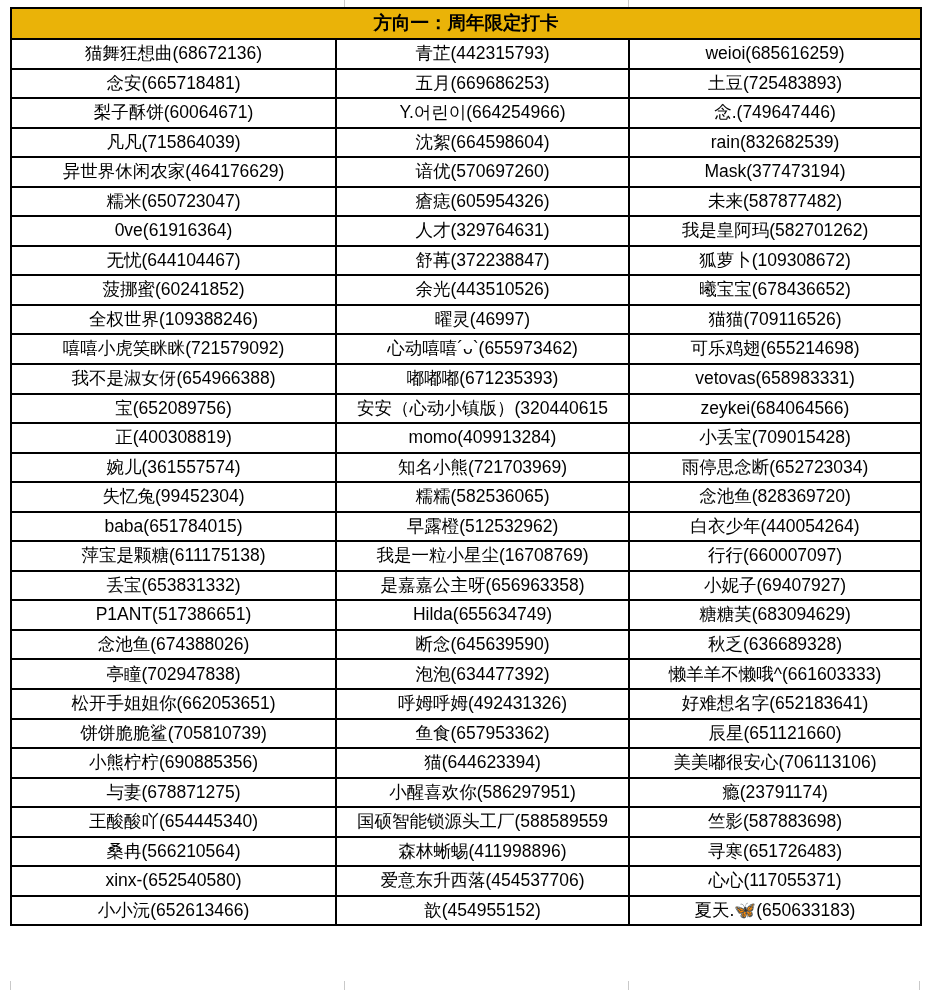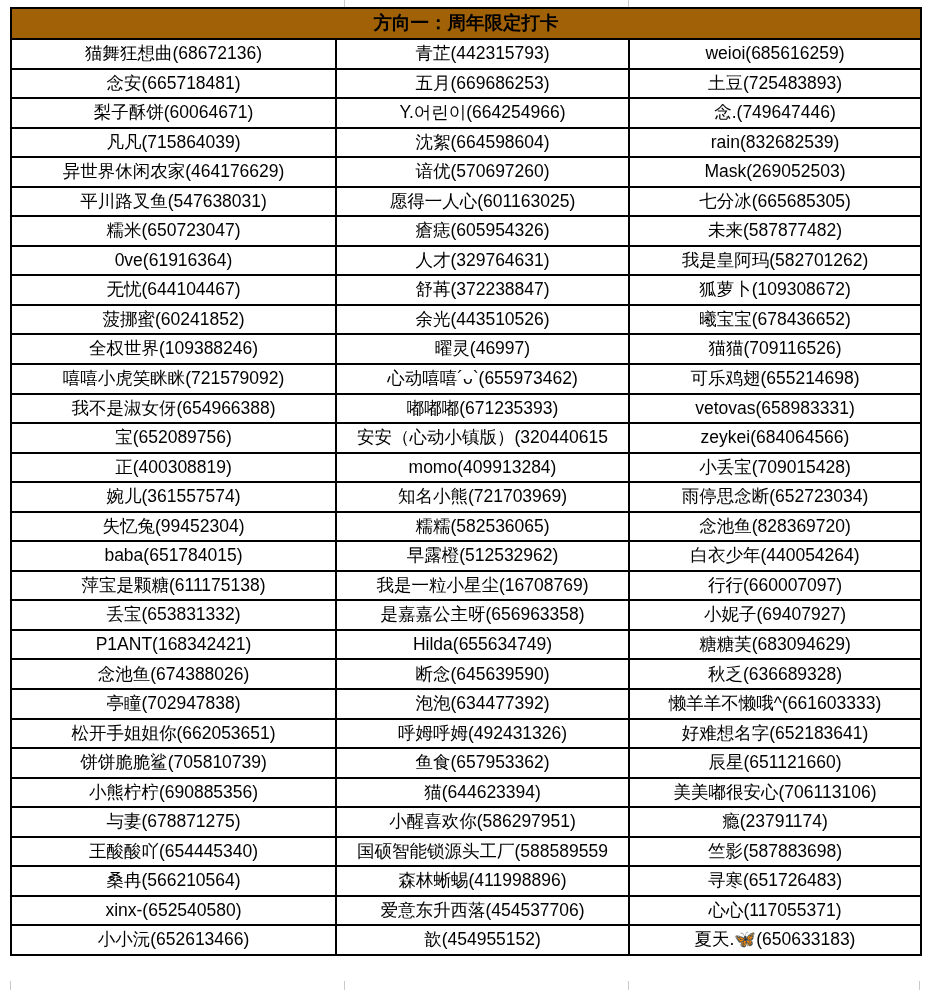--- a/index.html
+++ b/index.html
@@ -16,21 +16,21 @@
     height:27.55px;
     padding:0 1px;
     text-align:center;
     vertical-align:middle;
     font-size:17.5px;
     line-height:1;
     white-space:nowrap;
     overflow:hidden;
   }
   th{
-    background:#a16207;
+    background:#eab308;
     font-weight:bold;
     font-size:18.5px;
     height:29px;
   }
   
   .stub{position:absolute;width:1px;background:#c9c9c9;}
   .stub.top{top:0;height:7px;}
   .stub.bottom{top:981px;height:9px;}
 </style>
 </head>
@@ -68,26 +68,21 @@
           <td>念.(749647446)</td>
         </tr>
     <tr>
           <td>凡凡(715864039)</td>
           <td>沈絮(664598604)</td>
           <td>rain(832682539)</td>
         </tr>
     <tr>
           <td>异世界休闲农家(464176629)</td>
           <td>谙优(570697260)</td>
-          <td>Mask(269052503)</td>
-        </tr>
-    <tr>
-          <td>平川路叉鱼(547638031)</td>
-          <td>愿得一人心(601163025)</td>
-          <td>七分冰(665685305)</td>
+          <td>Mask(377473194)</td>
         </tr>
     <tr>
           <td>糯米(650723047)</td>
           <td>瘡痣(605954326)</td>
           <td>未来(587877482)</td>
         </tr>
     <tr>
           <td>0ve(61916364)</td>
           <td>人才(329764631)</td>
           <td>我是皇阿玛(582701262)</td>
@@ -146,21 +141,21 @@
           <td>萍宝是颗糖(611175138)</td>
           <td>我是一粒小星尘(16708769)</td>
           <td>行行(660007097)</td>
         </tr>
     <tr>
           <td>丢宝(653831332)</td>
           <td>是嘉嘉公主呀(656963358)</td>
           <td>小妮子(69407927)</td>
         </tr>
     <tr>
-          <td>P1ANT(168342421)</td>
+          <td>P1ANT(517386651)</td>
           <td>Hilda(655634749)</td>
           <td>糖糖芙(683094629)</td>
         </tr>
     <tr>
           <td>念池鱼(674388026)</td>
           <td>断念(645639590)</td>
           <td>秋乏(636689328)</td>
         </tr>
     <tr>
           <td>亭瞳(702947838)</td>

